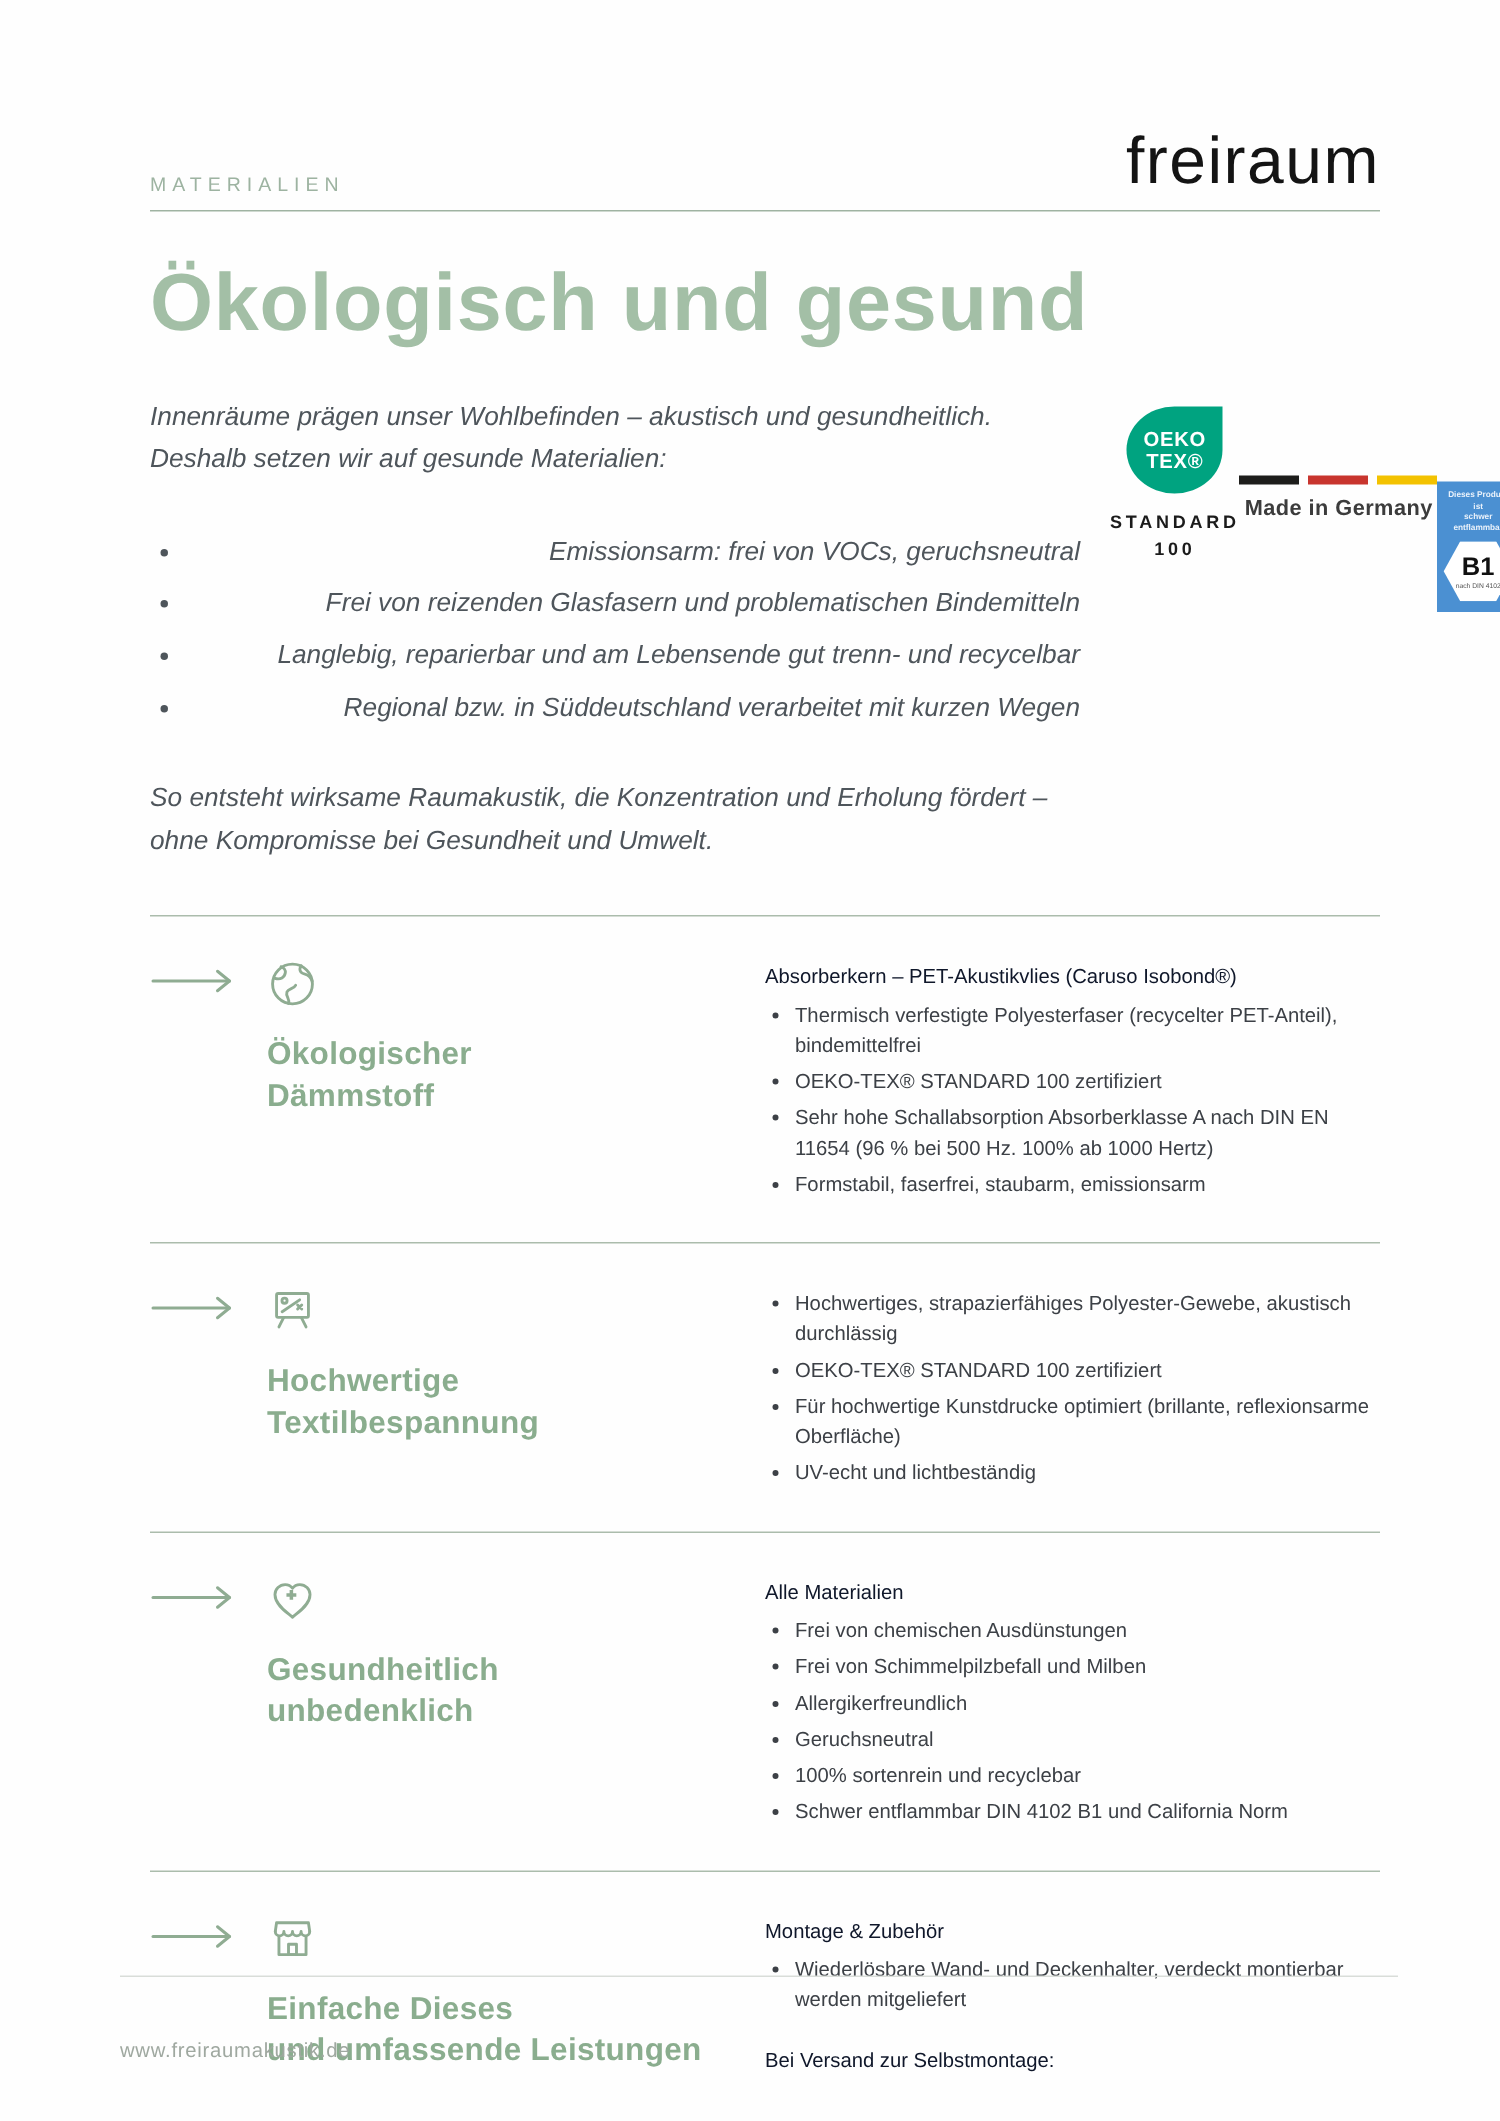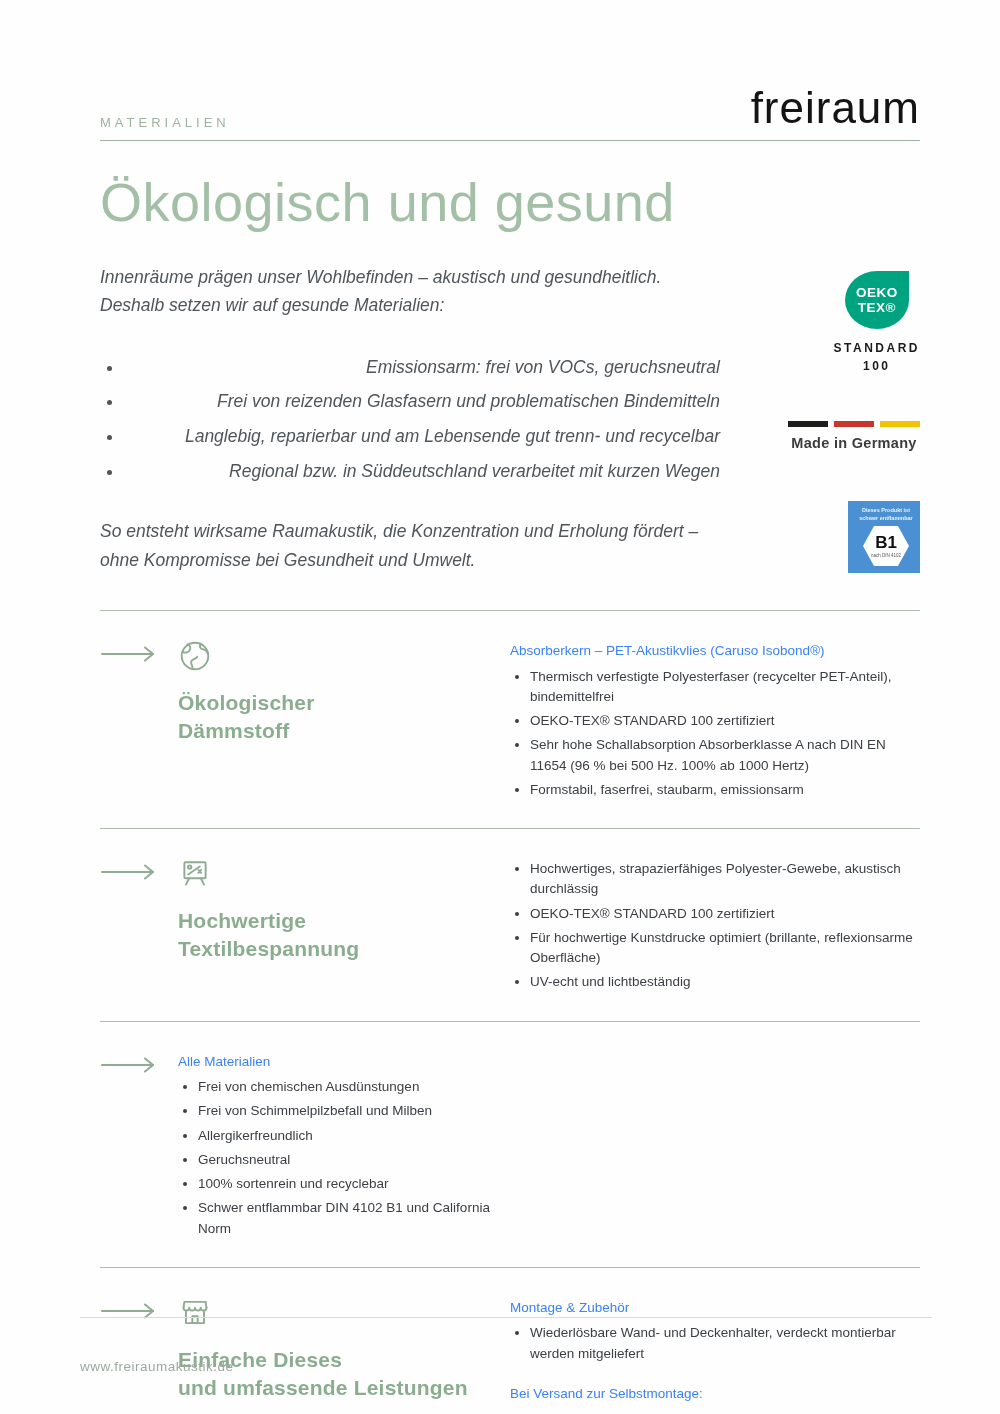--- a/index.html
+++ b/index.html
@@ -8,28 +8,28 @@
         padding:0 80px 0 100px;overflow:hidden;position:relative;}
 
   
   .header{margin-top:86px;display:flex;justify-content:space-between;align-items:flex-end;}
   .eyebrow{font-size:13px;letter-spacing:4px;color:#9db3a1;font-weight:400;}
   .brand{font-size:44px;font-weight:300;color:#141414;letter-spacing:1px;line-height:1;
          font-family:"Liberation Sans", sans-serif;}
   .header-rule{border:none;border-top:1.5px solid #9fb3a2;margin:10px 0 0 0;}
 
   
-  .title{font-size:54px;font-weight:400;color:#a3bfa6;margin:30px 0 0 0;line-height:1.15;letter-spacing:.5px;}
+  .title{font-size:54px;font-weight:700;color:#a3bfa6;margin:30px 0 0 0;line-height:1.15;letter-spacing:.5px;}
   .hero{display:flex;margin-top:30px;}
   .hero-left{width:620px;flex:0 0 auto;font-style:italic;}
   .hero-left p{font-size:17.5px;line-height:1.62;margin:0;color:#4e555b;}
   .hero-left ul{margin:34px 0 0 0;padding-left:24px;}
   .hero-left ul li{font-size:17.5px;line-height:1.58;margin-bottom:7px;color:#4e555b;text-align:right;}
   .hero-left .closing{margin-top:32px;}
-  .hero-right{margin-left:auto;width:180px;display:flex;flex-direction:column;align-items:flex-end;padding-top:8px;}
+  .hero-right{margin-left:auto;width:180px;display:flex;flex-direction:row;align-items:flex-start;padding-top:8px;}
 
   
   .oeko-drop{width:64px;height:58px;background:#00a380;border-radius:50% 0 50% 50%;
              display:flex;flex-direction:column;align-items:center;justify-content:center;
              color:#ffffff;font-weight:700;font-size:13.5px;line-height:1.15;letter-spacing:.5px;}
   .oeko-sub{margin-top:10px;text-align:center;font-weight:700;font-size:12px;letter-spacing:2.5px;
             color:#1b1b1b;line-height:1.5;}
   .flag{margin-top:46px;width:132px;display:flex;gap:6px;}
   .flag span{flex:1;height:6px;display:block;}
   .mig-label{margin-top:8px;font-weight:700;font-size:14.5px;color:#3c3c3c;letter-spacing:.3px;}
@@ -43,21 +43,21 @@
   .b1-din{font-size:4.5px;color:#555;margin-top:2px;}
 
   
   .sections{margin-top:36px;}
   .section{border-top:1.5px solid #abbcac;display:grid;grid-template-columns:78px 332px 1fr;
            box-sizing:border-box;padding:28px 0 24px 0;min-height:175px;}
   .section.tall{min-height:196px;}
   .arrow-cell{padding-top:6px;}
   .icon-cell .sec-title{margin-top:16px;font-weight:700;font-size:21px;color:#8aad8e;line-height:1.32;letter-spacing:.2px;}
   .content-cell{padding-top:2px;}
-  .lead{font-size:13.5px;color:#3b82f6;margin:0 0 6px 0;line-height:1.45;}
+  .lead{font-size:13.5px;color:#0f172a;margin:0 0 6px 0;line-height:1.45;}
   .content-cell ul{margin:0 0 4px 0;padding-left:20px;}
   .content-cell ul li{font-size:13.5px;color:#3c4046;line-height:1.5;margin-bottom:4px;}
   .group + .group{margin-top:20px;}
 
   
   .footer{position:absolute;left:80px;right:68px;bottom:0;height:96px;border-top:1px solid #d9ddd9;
           display:flex;align-items:center;justify-content:flex-start;}
   .footer-url{color:#9fa8a0;font-size:13.5px;letter-spacing:.5px;}
 
   svg.icon{display:block;}
@@ -188,20 +188,30 @@
       </div>
     </div>
 
     <div class="section">
       <div class="arrow-cell">
         <svg class="icon" width="58" height="18" viewBox="0 0 58 18" fill="none" stroke="#8fac92" stroke-width="2" stroke-linecap="round" stroke-linejoin="round">
             <line x1="2" y1="9" x2="53" y2="9"></line>
             <path d="M45 2.5 L53 9 L45 15.5"></path>
           </svg>
       </div>
+      <div class="icon-cell">
+        <svg class="icon" width="34" height="34" viewBox="0 0 32 32" fill="none" stroke="#8fac92" stroke-width="1.8" stroke-linecap="round" stroke-linejoin="round">
+          <path d="M16 26.5 C13.8 24.3 5 19.3 5 12.3 C5 8.8 7.9 6 11.4 6 C13.3 6 15 6.9 16 8.3 C17 6.9 18.7 6 20.6 6 C24.1 6 27 8.8 27 12.3 C27 19.3 18.2 24.3 16 26.5 Z"></path>
+          <path d="M12.2 11.4 h2 v-2 h2.2 v2 h2 v2.2 h-2 v2 h-2.2 v-2 h-2 z" fill="#8fac92" stroke="none"></path>
+        </svg>
+        <div class="sec-title">
+          <div>Gesundheitlich</div>
+          <div>unbedenklich</div>
+        </div>
+      </div>
       <div class="content-cell">
         <div class="group">
           <p class="lead">Alle Materialien</p>
           <ul>
               <li>Frei von chemischen Ausdünstungen</li>
               <li>Frei von Schimmelpilzbefall und Milben</li>
               <li>Allergikerfreundlich</li>
               <li>Geruchsneutral</li>
               <li>100% sortenrein und recyclebar</li>
               <li>Schwer entflammbar DIN 4102 B1 und California Norm</li>

